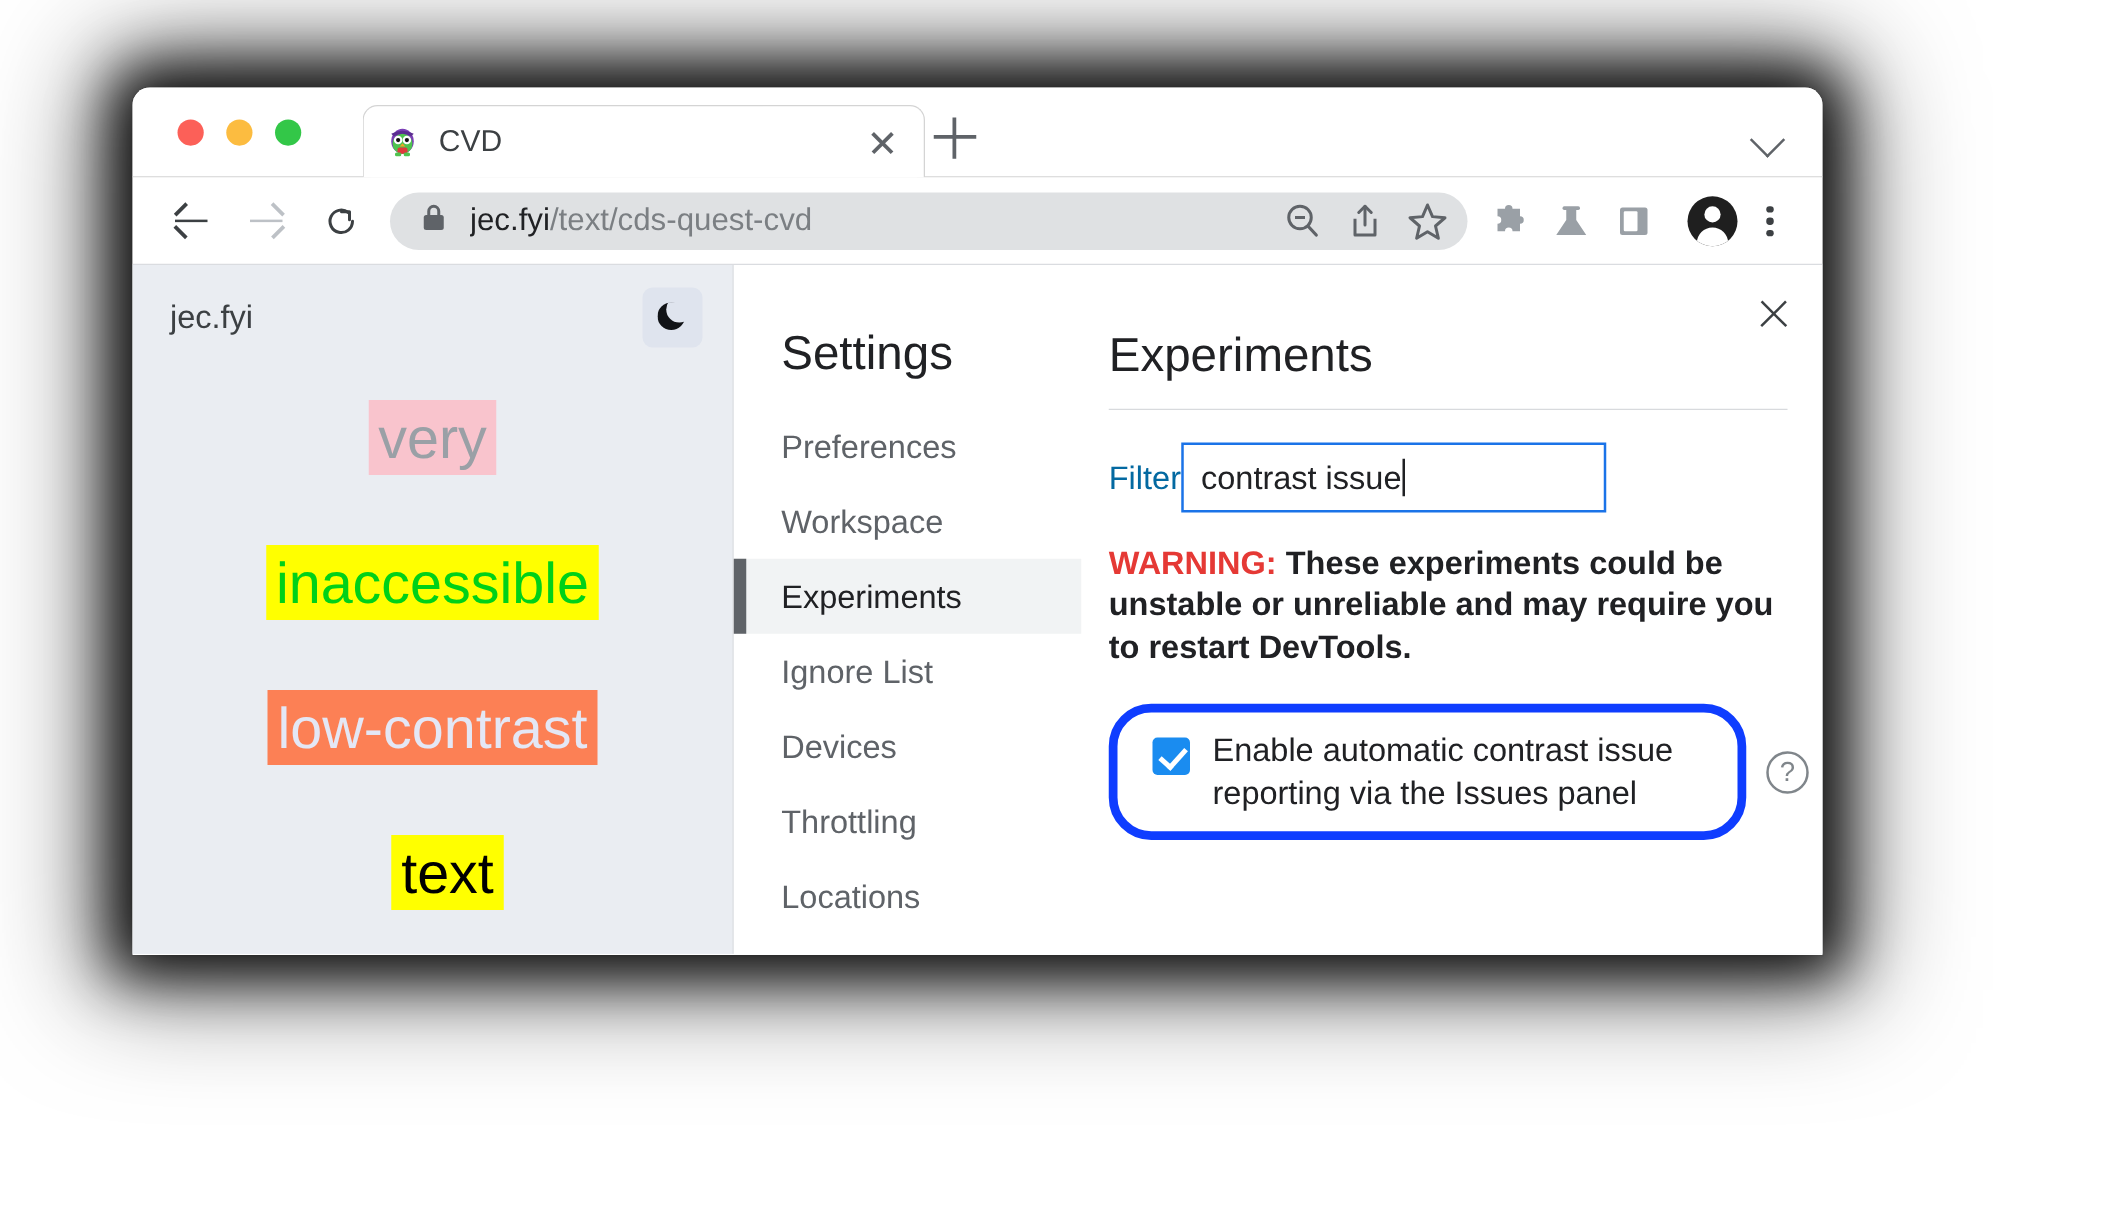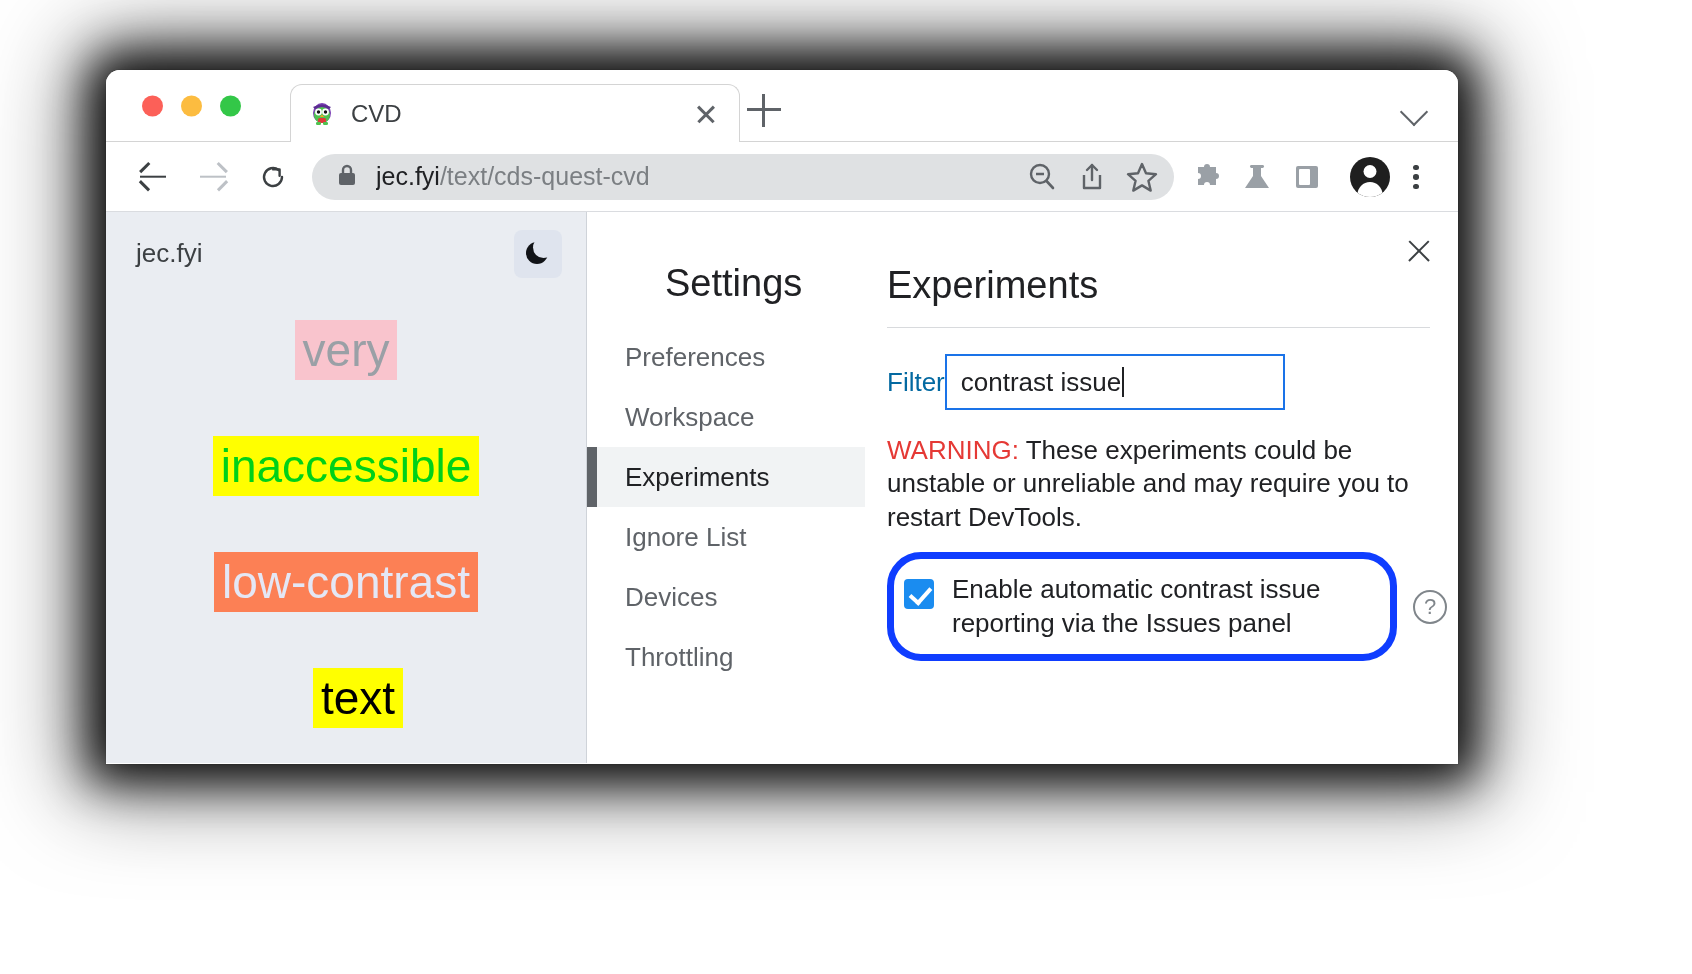--- a/index.html
+++ b/index.html
@@ -321,21 +321,20 @@
     width: 278px;
     flex: 0 0 auto;
     padding-top: 50px;
     background: #ffffff;
   }
   .dt-sidebar-title {
     font-size: 38px;
     color: #202124;
     padding-left: 38px;
     margin-bottom: 22px;
-    margin-left: 40px;
   }
   .dt-nav-item {
     position: relative;
     height: 60px;
     display: flex;
     align-items: center;
     padding-left: 38px;
     font-size: 26px;
     color: #5f6368;
   }
@@ -397,34 +396,35 @@
     height: 30px;
     background: #202124;
     margin-left: 1px;
     vertical-align: -6px;
   }
   .warning-block {
     font-size: 26px;
     color: #202124;
     line-height: 1.28;
     max-width: 540px;
-    margin-bottom: 18px;
+    margin-bottom: 29px;
+    font-weight: bold;
   }
   .warning-label { color: #e53935; }
 
   .exp-row-wrap {
     position: relative;
     display: flex;
     align-items: center;
     max-width: 560px;
   }
   .exp-box {
     border: 7px solid #0f3dff;
     border-radius: 34px;
-    padding: 14px 18px 14px 10px;
+    padding: 14px 18px 14px 28px;
     display: flex;
     align-items: flex-start;
     flex: 1;
     min-width: 0;
   }
   .checkbox {
     width: 30px; height: 30px;
     border-radius: 4px;
     background: #1a8cf0;
     position: relative;
@@ -606,20 +606,23 @@
           </div>
           <div class="dt-nav-item">
             <span>Ignore List</span>
           </div>
           <div class="dt-nav-item">
             <span>Devices</span>
           </div>
           <div class="dt-nav-item">
             <span>Throttling</span>
           </div>
+          <div class="dt-nav-item">
+            <span>Locations</span>
+          </div>
         </div>
 
         <div class="dt-main">
           <div class="dt-title">Experiments</div>
           <div class="dt-divider"></div>
 
           <div class="filter-row">
             <span class="filter-label">Filter</span>
             <div class="filter-input" placeholder="Filter">
               <span class="filter-value">contrast issue</span>

